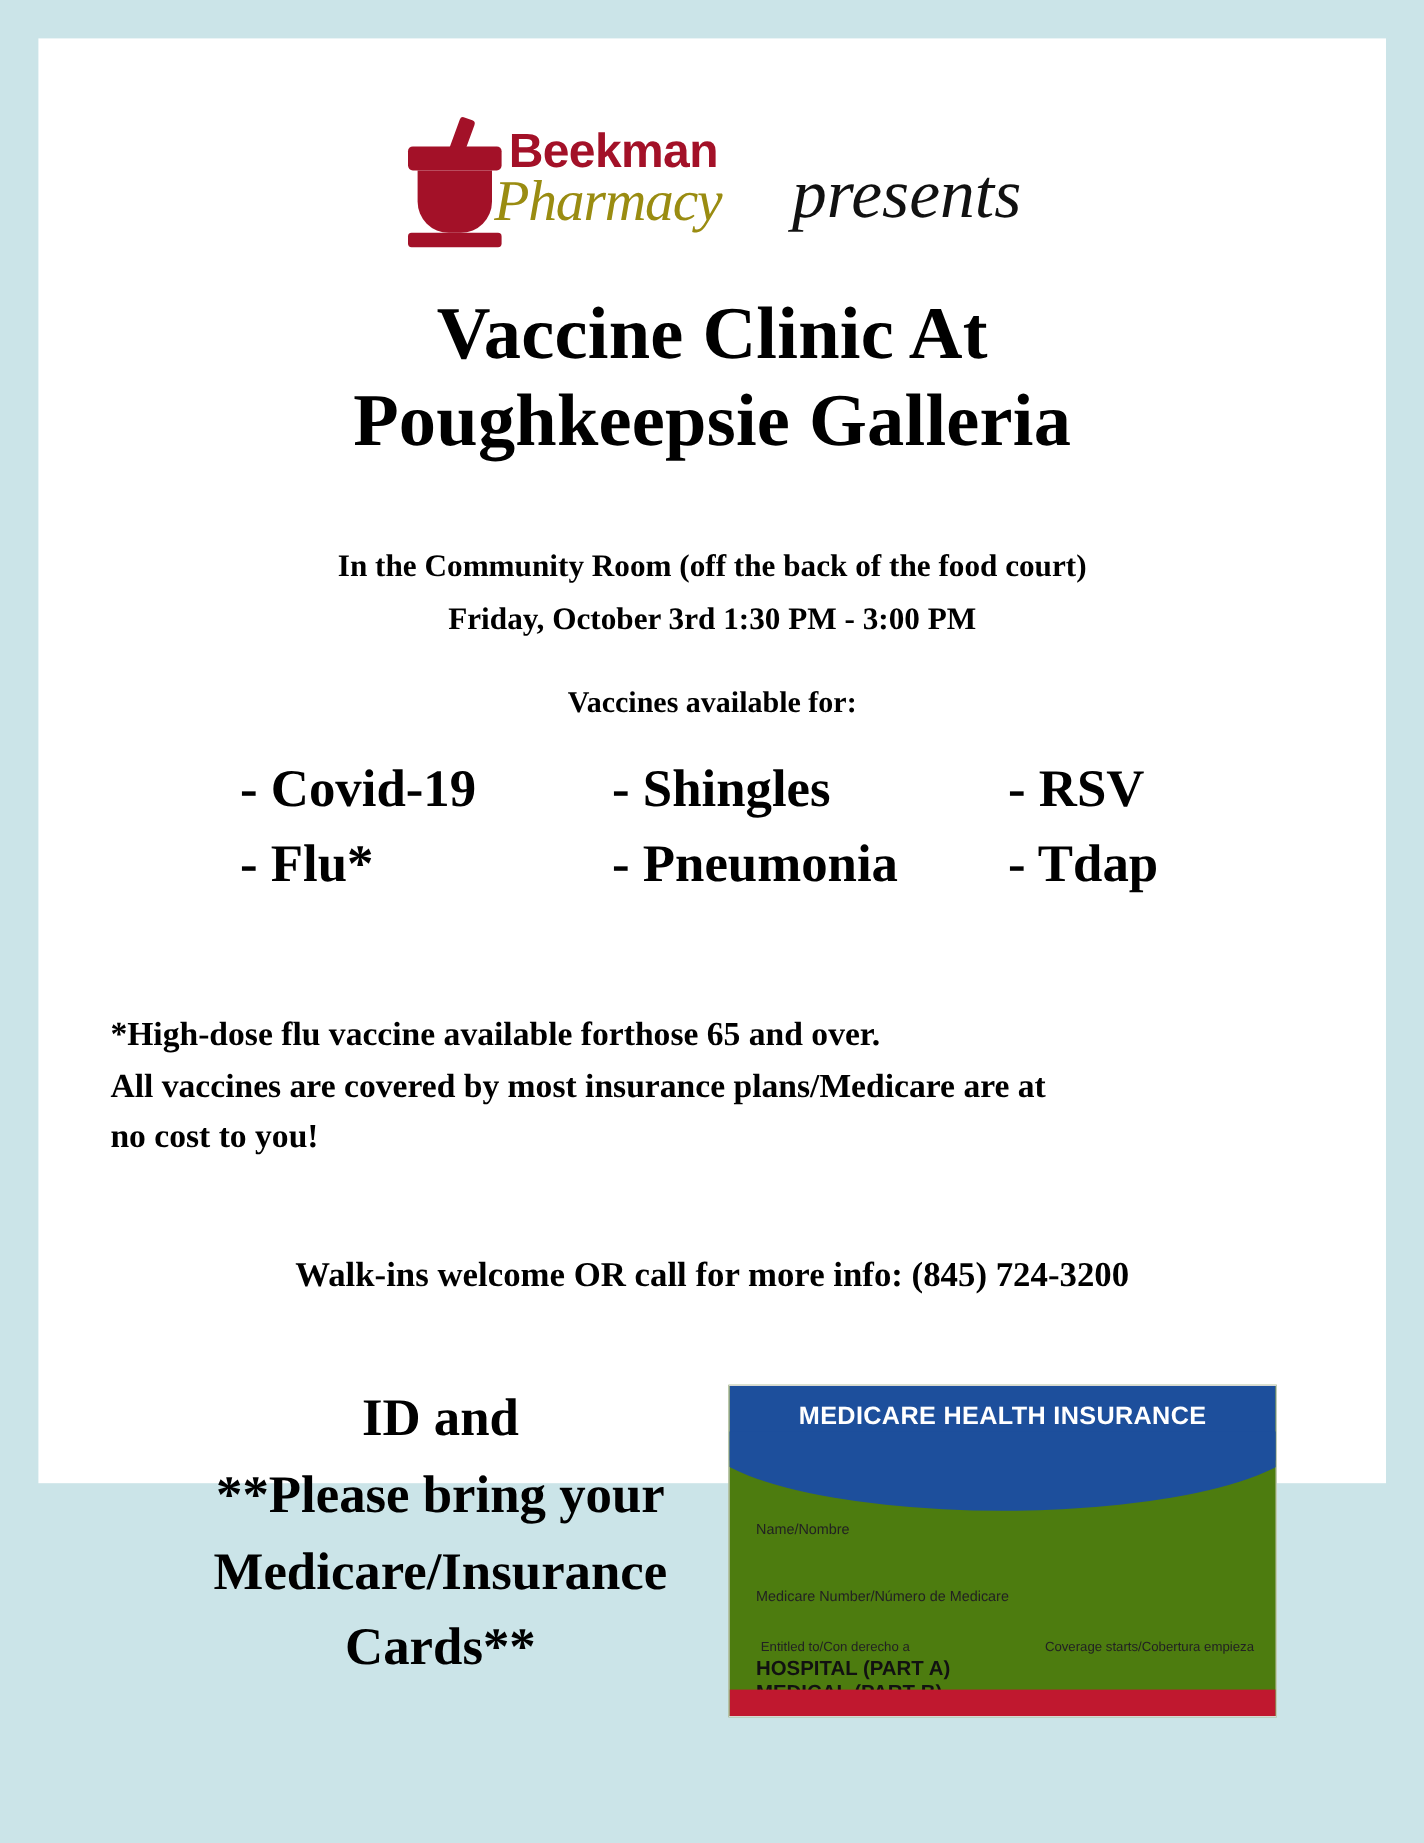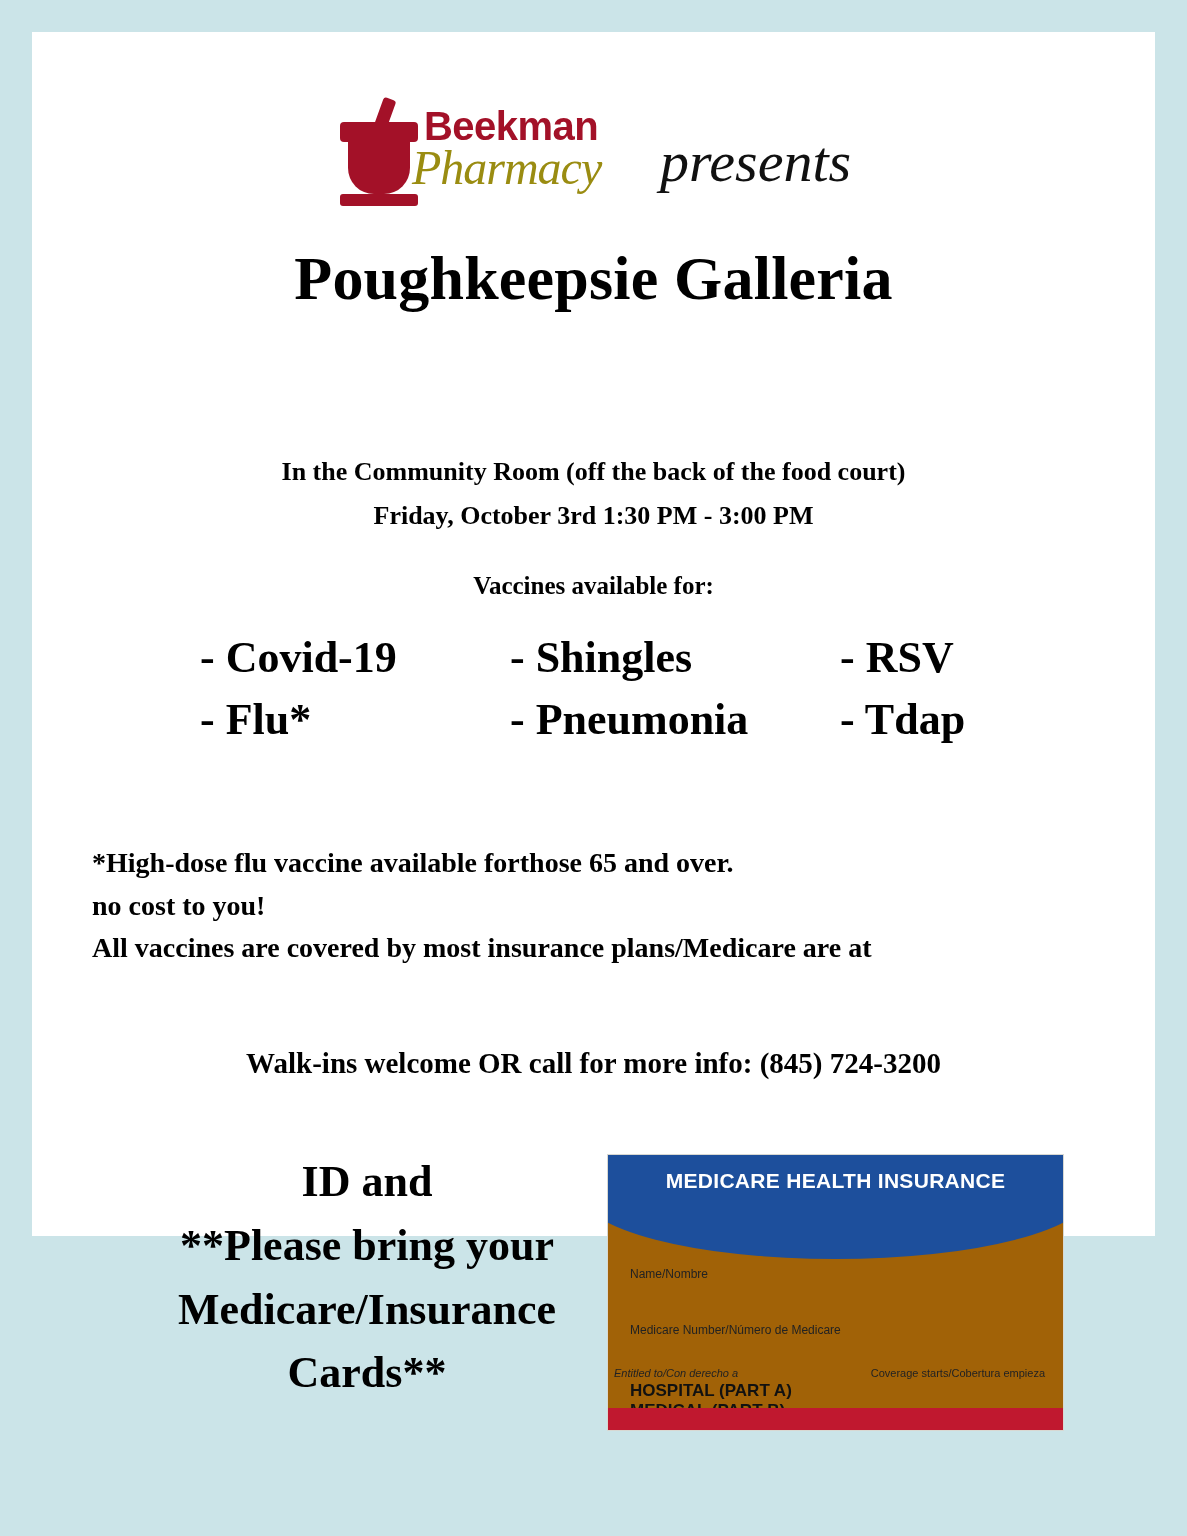--- a/index.html
+++ b/index.html
@@ -201,21 +201,21 @@
     line-height: 1.45;
     color: #000;
   }
 
   .card {
     position: absolute;
     left: 575px;
     top: 1122px;
     width: 455px;
     height: 275px;
-    background: #a16207;
+    background: #4d7c0f;
     border: 1px solid #d8d8d2;
     overflow: hidden;
     font-family: "Liberation Sans", sans-serif;
   }
   .card-top {
     position: absolute;
     left: 0; top: 0;
     width: 100%;
     height: 62px;
     background: #1d4f9c;
@@ -249,25 +249,24 @@
   }
   .card-num {
     position: absolute;
     left: 22px;
     top: 168px;
     font-size: 12px;
     color: #222;
   }
   .card-entitled {
     position: absolute;
-    left: 6px;
+    left: 26px;
     top: 212px;
     font-size: 11px;
     color: #222;
-    font-style: italic;
   }
   .card-hosp {
     position: absolute;
     left: 22px;
     top: 226px;
     font-size: 17px;
     font-weight: bold;
     color: #111;
   }
   .card-med {
@@ -307,20 +306,21 @@
         <div class="bowl"></div>
         <div class="base"></div>
       </div>
       <div class="logo-beekman">Beekman</div>
       <div class="logo-pharmacy">Pharmacy</div>
     </div>
     <div class="presents">presents</div>
   </div>
 
   <div class="title">
+    <div>Vaccine Clinic At</div>
     <div>Poughkeepsie Galleria</div>
   </div>
 
   <div class="subinfo">
     <div>In the Community Room (off the back of the food court)</div>
     <div>Friday, October 3rd 1:30 PM - 3:00 PM</div>
   </div>
 
   <div class="avail-label">Vaccines available for:</div>
 
@@ -328,22 +328,22 @@
     <span>- Covid-19</span>
     <span>- Shingles</span>
     <span>- RSV</span>
     <span>- Flu*</span>
     <span>- Pneumonia</span>
     <span>- Tdap</span>
   </div>
 
   <div class="notes">
     <div>*High-dose flu vaccine available forthose 65 and over.</div>
+    <div>All vaccines are covered by most insurance plans/Medicare are at</div>
     <div>no cost to you!</div>
-    <div>All vaccines are covered by most insurance plans/Medicare are at</div>
   </div>
 
   <div class="walkins">Walk-ins welcome OR call for more info: (845) 724-3200</div>
 
   <div class="bring">
     <div>ID and</div>
     <div>**Please bring your</div>
     <div>Medicare/Insurance</div>
     <div>Cards**</div>
   </div>

